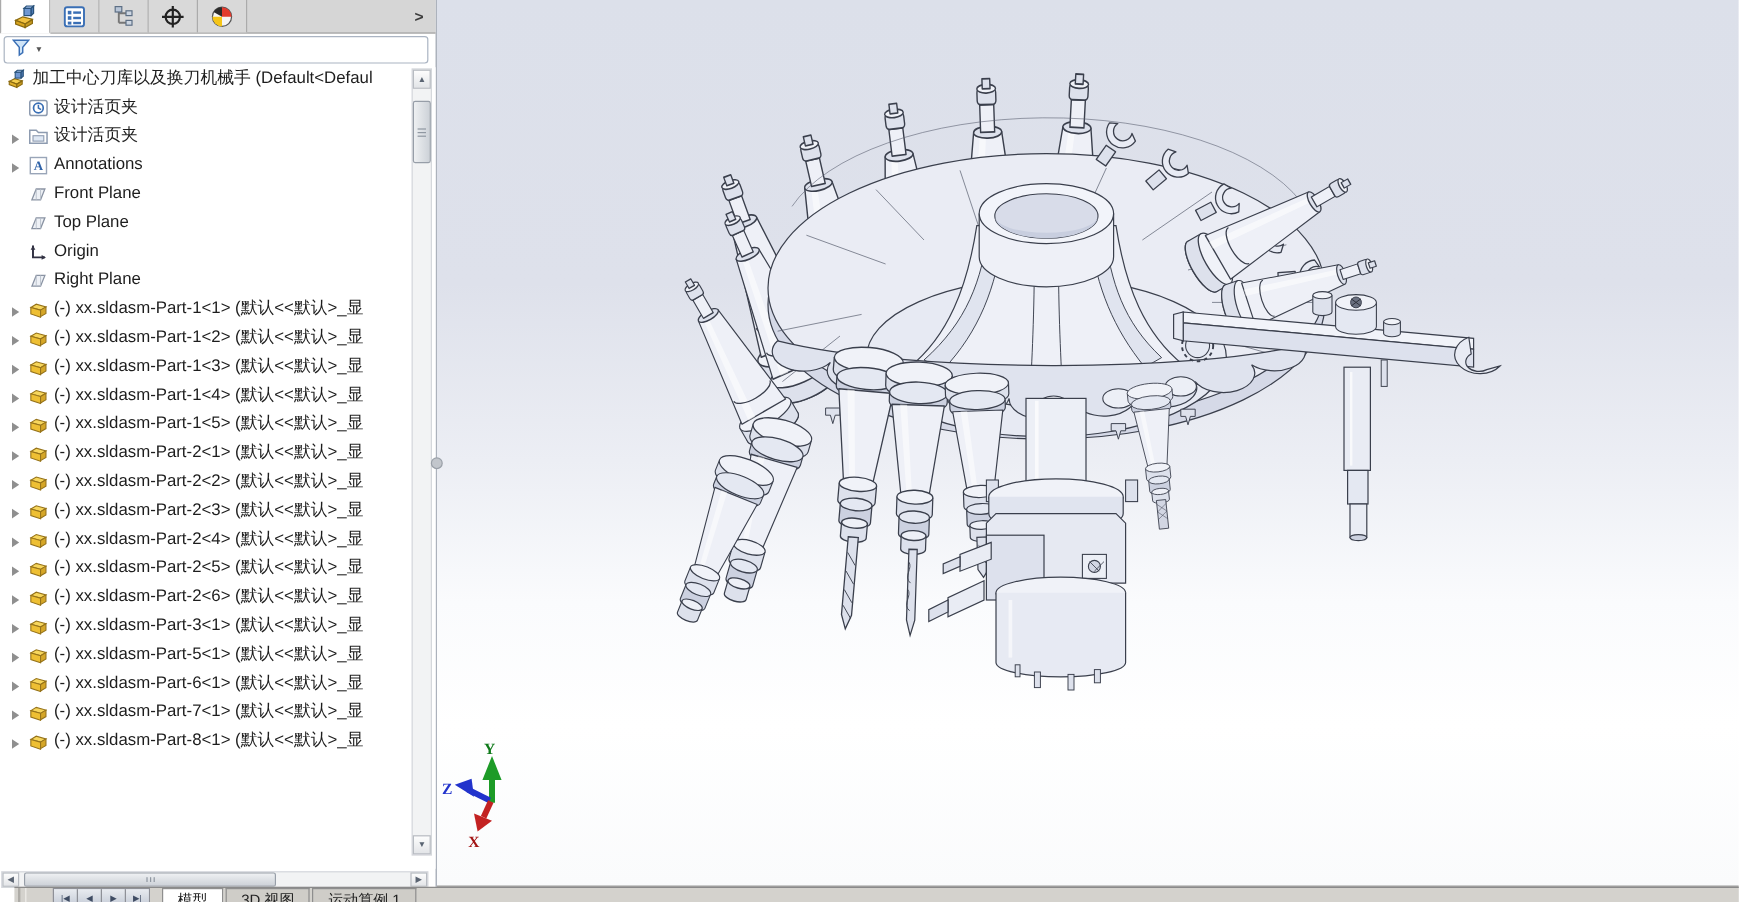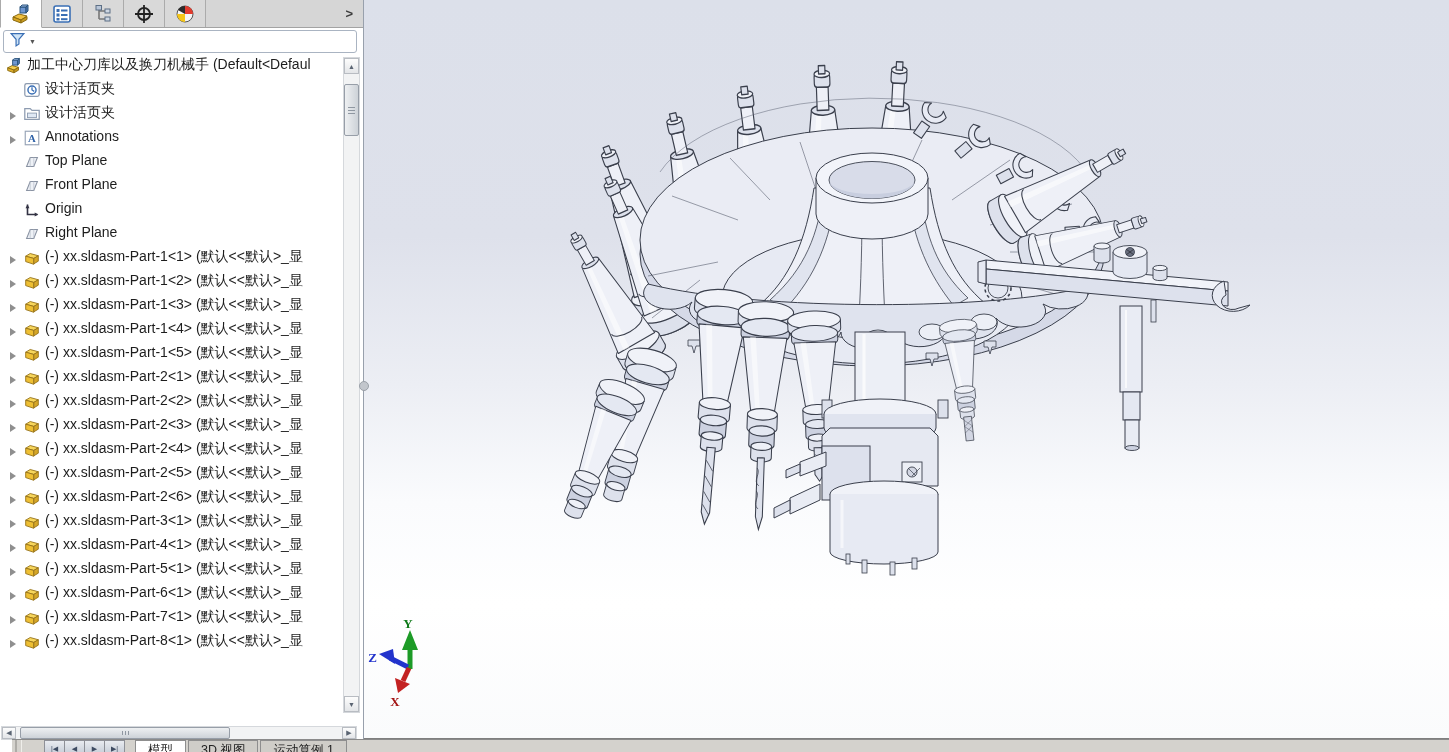--- a/index.html
+++ b/index.html
@@ -176,31 +176,31 @@
     <span class="tlabel">Annotations</span>
   </div>
       <div class="trow">
     <span class="arrowbox"></span>
     <span class="ticon">
           <svg viewBox="0 0 20 20">
             <path d="M4 15l4-10h8l-4 10z" fill="#eef1f6" stroke="#8a93a3" stroke-width="1.2"></path>
             <path d="M8 5v10M12 5v10" stroke="#b6bdc9" stroke-width="0.8"></path>
           </svg>
         </span>
-    <span class="tlabel">Top Plane</span>
+    <span class="tlabel">Front Plane</span>
   </div>
       <div class="trow">
     <span class="arrowbox"></span>
     <span class="ticon">
           <svg viewBox="0 0 20 20">
             <path d="M4 15l4-10h8l-4 10z" fill="#eef1f6" stroke="#8a93a3" stroke-width="1.2"></path>
             <path d="M8 5v10M12 5v10" stroke="#b6bdc9" stroke-width="0.8"></path>
           </svg>
         </span>
-    <span class="tlabel">Front Plane</span>
+    <span class="tlabel">Top Plane</span>
   </div>
       <div class="trow">
     <span class="arrowbox"></span>
     <span class="ticon">
           <svg viewBox="0 0 20 20">
             <path d="M5 4v11h11" fill="none" stroke="#334" stroke-width="1.8"></path>
             <path d="M5 4L2.8 8h4.4z" fill="#334"></path>
             <path d="M17 15l-4-2.2v4.4z" fill="#334"></path>
           </svg>
         </span>
@@ -364,33 +364,20 @@
           <span class="tri"></span>
         </span>
     <span class="ticon">
           <svg viewBox="0 0 20 20">
             <path d="M3 8l5-3 9 2.5-5 3z" fill="#f7d65c" stroke="#96731a"></path>
             <path d="M3 8v6l9 3v-6.5z" fill="#eebf33" stroke="#96731a"></path>
             <path d="M12 10.5l5-3v6l-5 3z" fill="#d5a627" stroke="#96731a"></path>
           </svg>
         </span>
     <span class="tlabel">(-) xx.sldasm-Part-3&lt;1&gt; (默认&lt;&lt;默认&gt;_显</span>
-  </div>
-      <div class="trow">
-    <span class="arrowbox">
-          <span class="tri"></span>
-        </span>
-    <span class="ticon">
-          <svg viewBox="0 0 20 20">
-            <path d="M3 8l5-3 9 2.5-5 3z" fill="#f7d65c" stroke="#96731a"></path>
-            <path d="M3 8v6l9 3v-6.5z" fill="#eebf33" stroke="#96731a"></path>
-            <path d="M12 10.5l5-3v6l-5 3z" fill="#d5a627" stroke="#96731a"></path>
-          </svg>
-        </span>
-    <span class="tlabel">(-) xx.sldasm-Part-4&lt;1&gt; (默认&lt;&lt;默认&gt;_显</span>
   </div>
       <div class="trow">
     <span class="arrowbox">
           <span class="tri"></span>
         </span>
     <span class="ticon">
           <svg viewBox="0 0 20 20">
             <path d="M3 8l5-3 9 2.5-5 3z" fill="#f7d65c" stroke="#96731a"></path>
             <path d="M3 8v6l9 3v-6.5z" fill="#eebf33" stroke="#96731a"></path>
             <path d="M12 10.5l5-3v6l-5 3z" fill="#d5a627" stroke="#96731a"></path>

